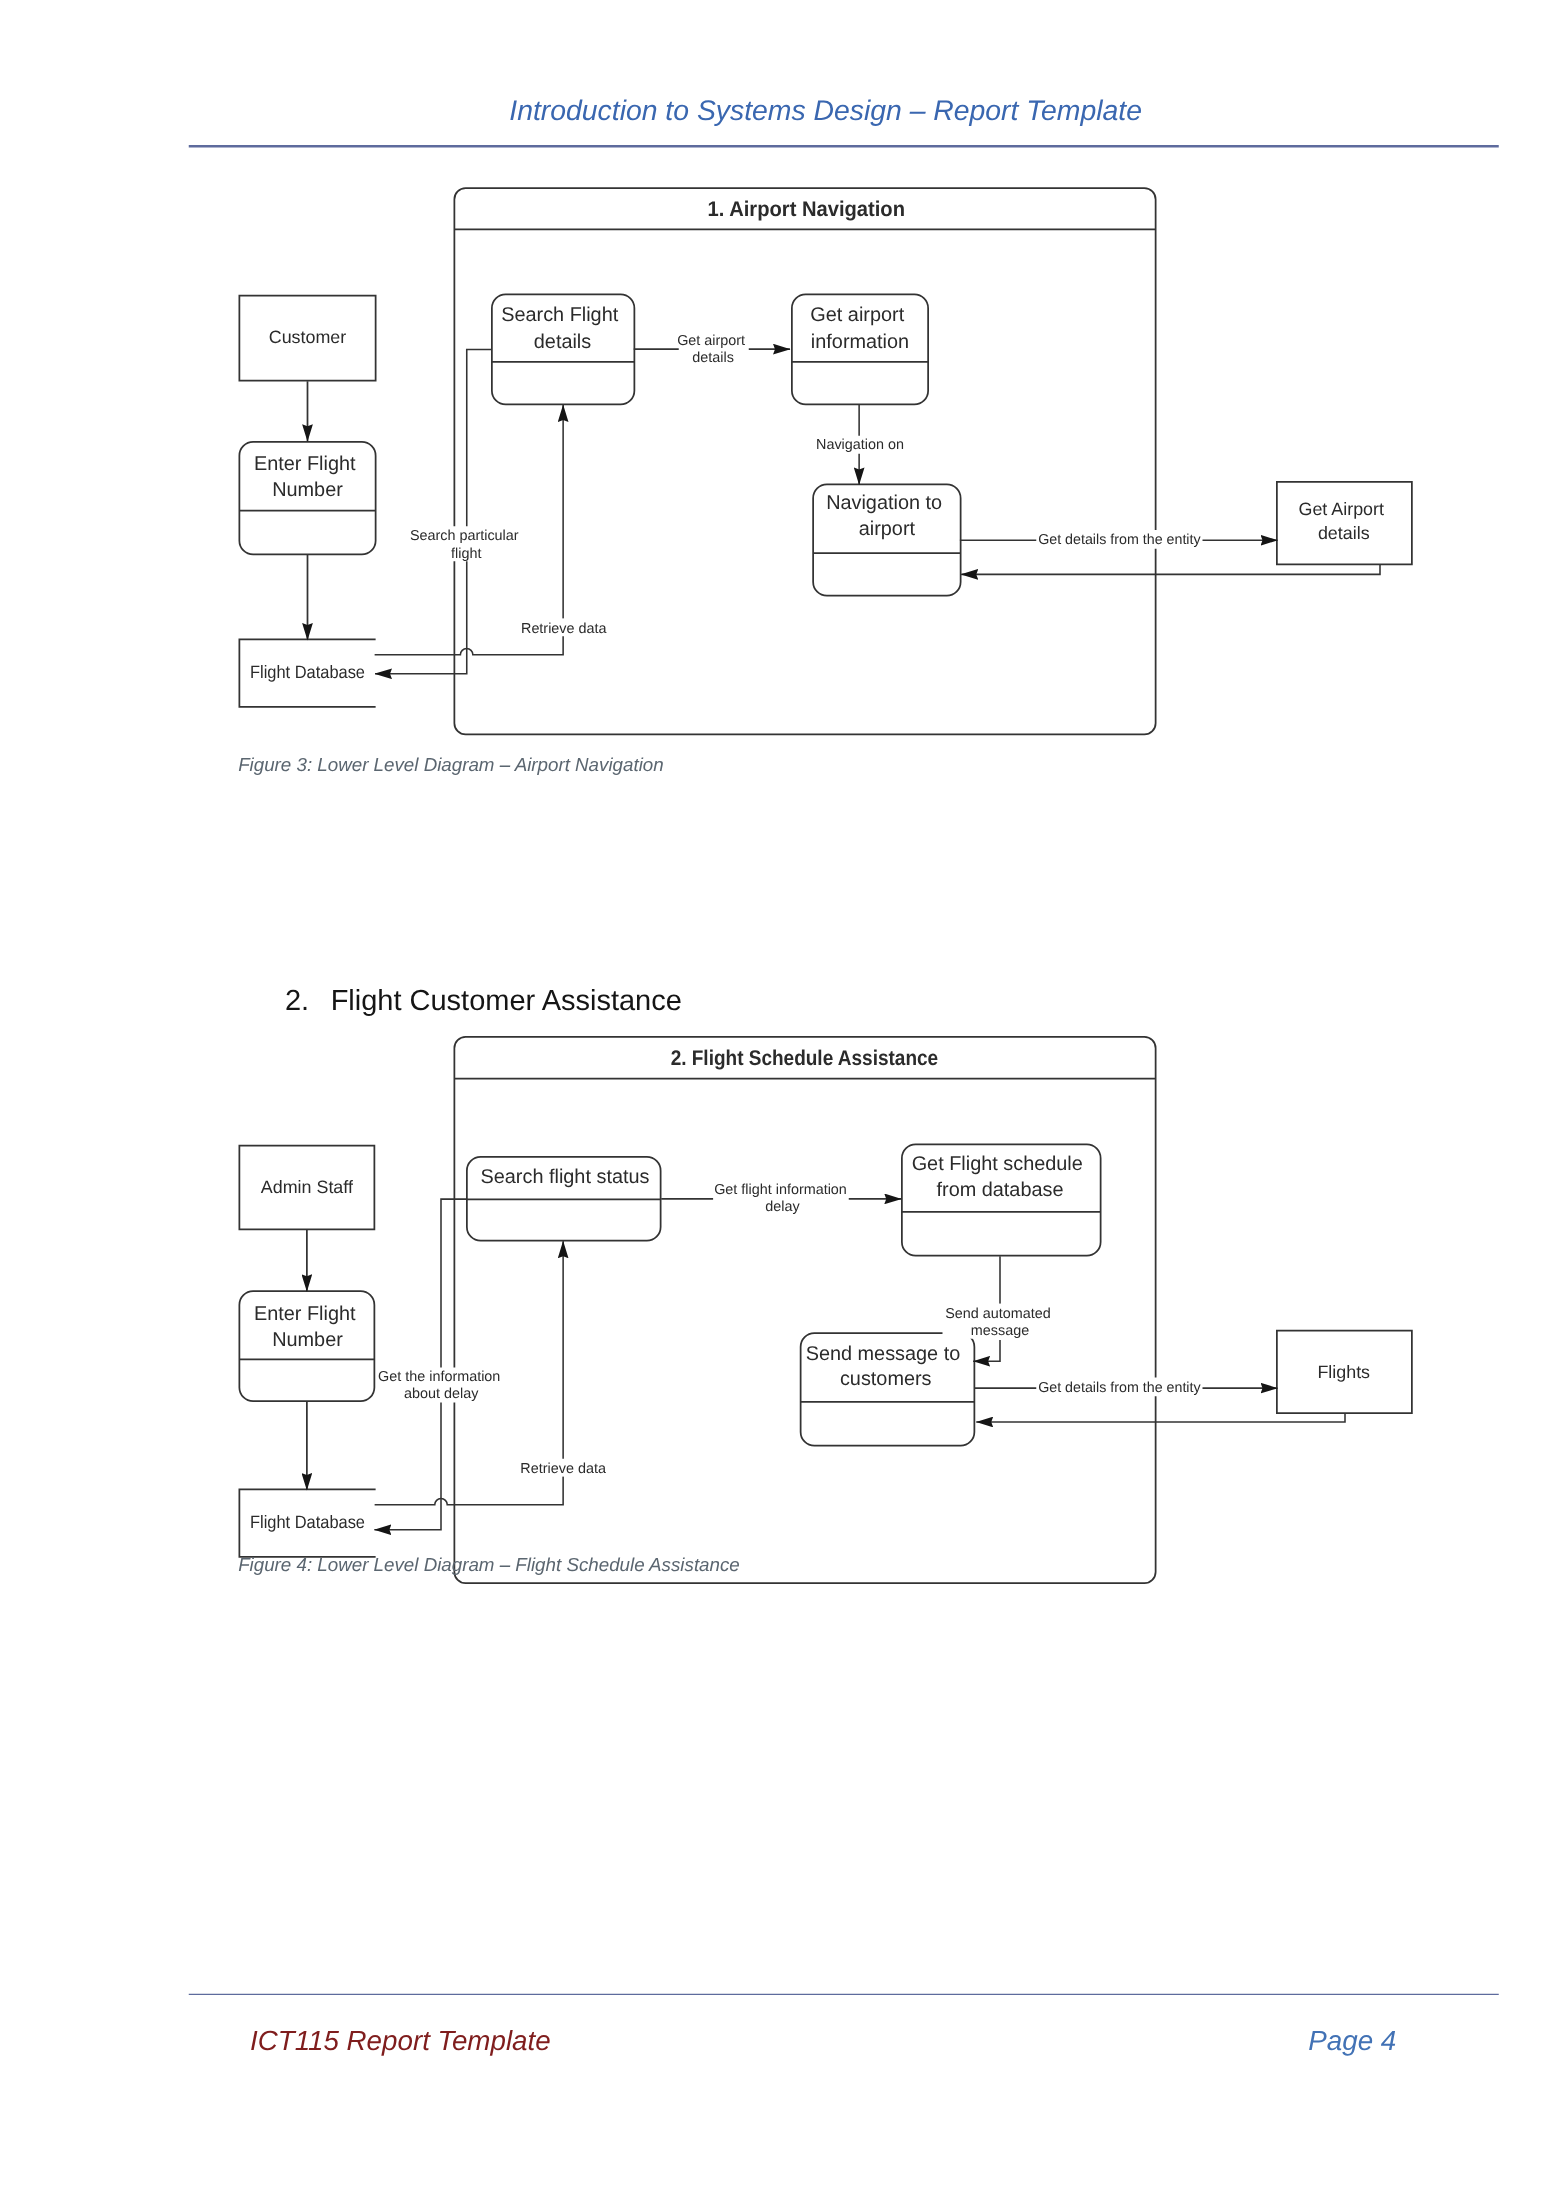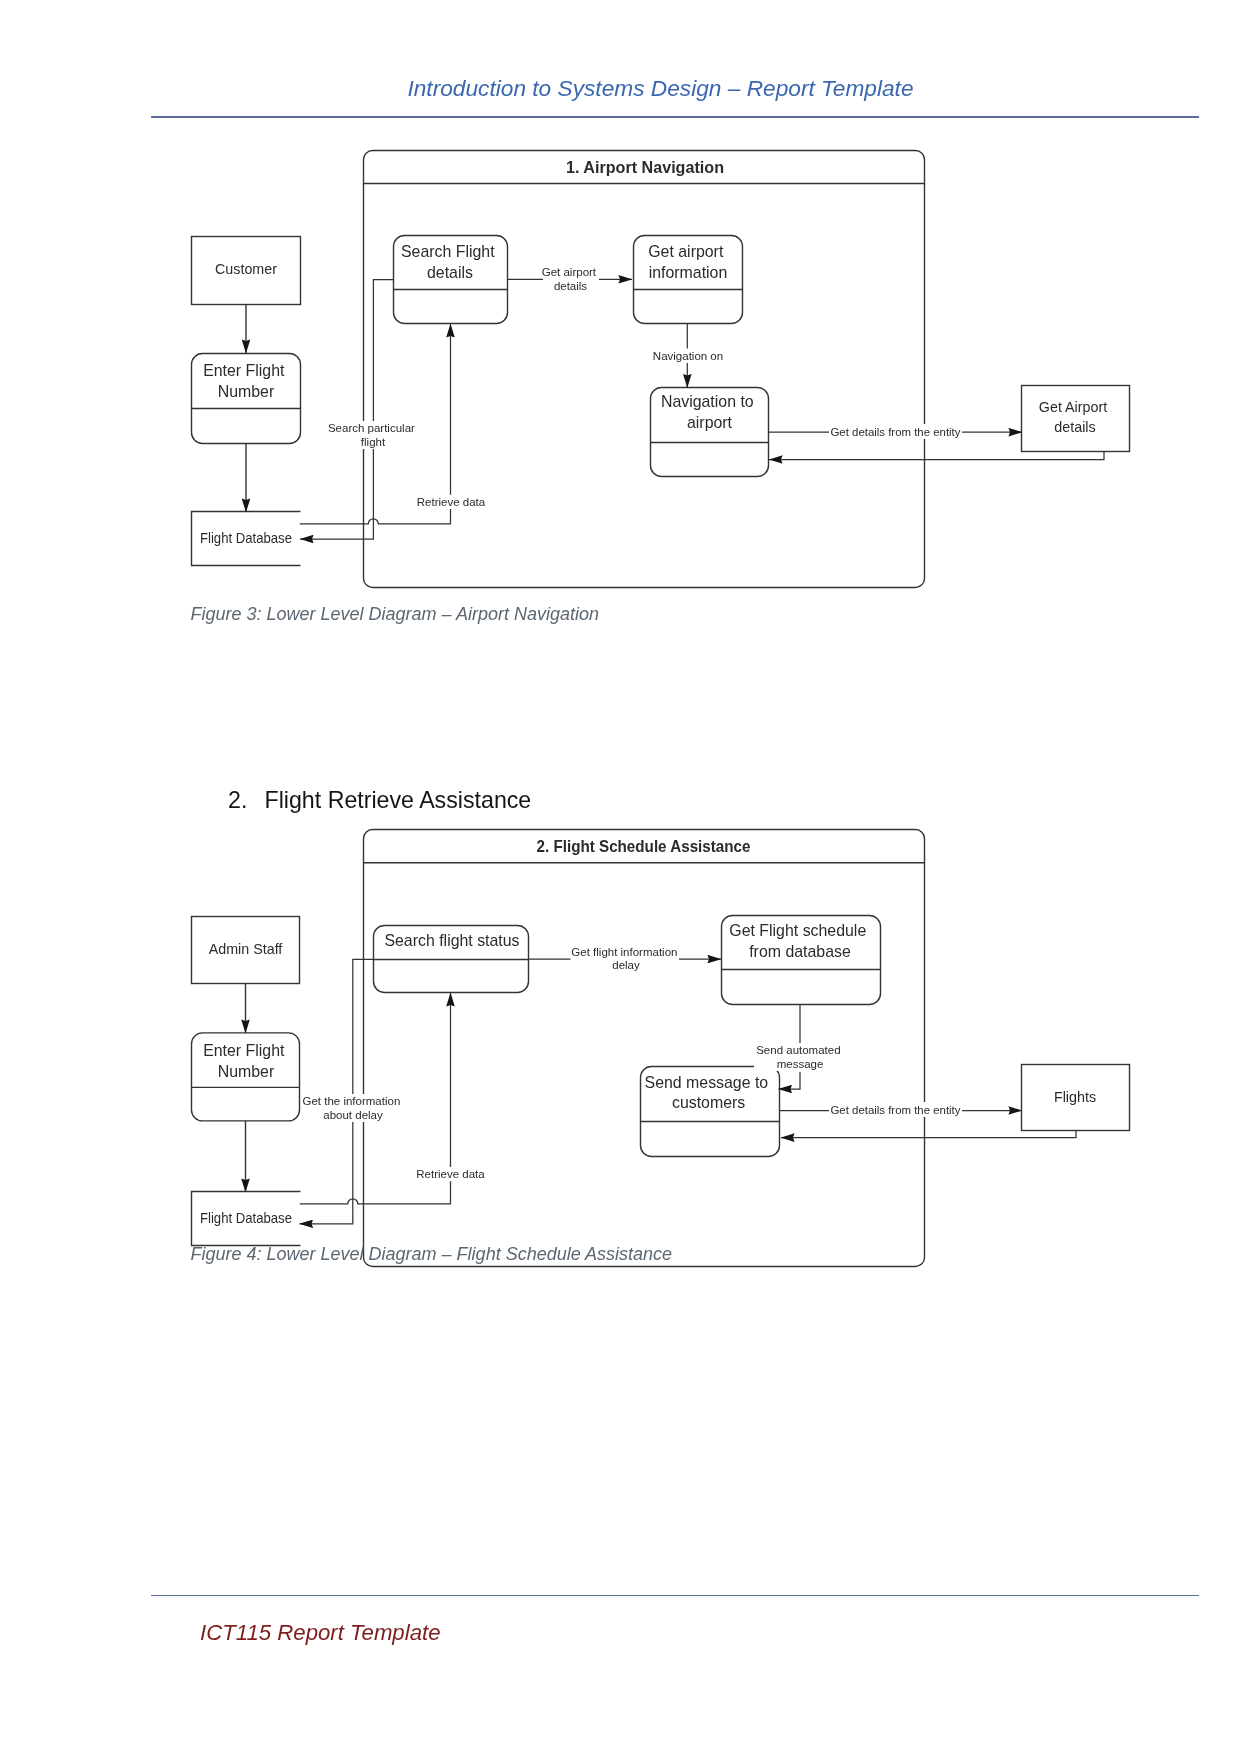--- a/index.html
+++ b/index.html
@@ -7,21 +7,21 @@
        font-family:"Liberation Sans",sans-serif;
        -webkit-font-smoothing:antialiased;}
   .page{position:absolute;left:0;top:0;width:1241px;height:1754px;background:#fff;margin-left:40px;}
   #hdr{position:absolute;left:0;top:75px;width:1241px;text-align:center;
        font-style:italic;font-size:22.7px;line-height:26px;color:#3a67b0;}
   #hdrline{position:absolute;left:111px;top:116.3px;width:1048px;height:1.3px;background:#5e6b9d;}
   #ftrline{position:absolute;left:111px;top:1595px;width:1048px;height:1.3px;background:#5e6b9d;}
   #ftrL{position:absolute;left:160px;top:1620px;font-style:italic;font-size:22.2px;color:#7f1d1d;}
   #ftrR{position:absolute;left:0;top:1620px;width:1077px;text-align:right;
         font-style:italic;font-size:22.2px;color:#4272b5;}
-  .cap{position:absolute;font-style:italic;font-size:18px;color:#5b6670;white-space:nowrap;}
+  .cap{position:absolute;font-style:italic;font-size:15px;color:#5b6670;white-space:nowrap;}
   .hd{position:absolute;font-size:23.2px;color:#151515;white-space:nowrap;}
   .hd .n{display:inline-block;width:36.5px;}
   svg.dg{position:absolute;overflow:visible;}
   svg.dg text{font-family:"Liberation Sans",sans-serif;fill:#2b2b2b;}
 </style>
 </head>
 <body>
 
 <div class="page">
 
@@ -111,21 +111,21 @@
 
     <path d="M 259.7 523.8 L 328.3 523.8 A 5 5 0 0 1 338.3 523.8 L 410.5 523.8 L 410.5 508.7" fill="none" stroke="#333333" stroke-width="1.25"></path>
     <path d="M 410.5 494.8 L 410.5 324" fill="none" stroke="#333333" stroke-width="1.25" marker-end="url(#ah)"></path>
     <rect x="376" y="495" width="69" height="14" fill="#ffffff" stroke="none"></rect>
     <text x="411" y="506" font-size="11.5" text-anchor="middle" fill="#2b2b2b">Retrieve data</text>
   </svg>
 
   <div class="cap" style="left:150.5px;top:604px;">Figure 3: Lower Level Diagram – Airport Navigation</div>
 
   <div class="hd" style="left:188px;top:787px;">
-    <span class="n">2.</span><span>Flight Retrieve Assistance</span>
+    <span class="n">2.</span><span>Flight Customer Assistance</span>
   </div>
 
   <svg class="dg" id="dg2" style="left:0;top:0;" width="1241" height="1320" viewBox="0 0 1241 1320">
 
     <rect x="323.5" y="829.5" width="561" height="437" rx="9" ry="9" fill="#fff" stroke="#333333" stroke-width="1.4"></rect>
     <path d="M 323.5 862.8 L 884.5 862.8" fill="none" stroke="#333333" stroke-width="1.4"></path>
     <text x="603.5" y="852" font-size="17" font-weight="bold" text-anchor="middle" fill="#1a1a1a" textLength="214" lengthAdjust="spacingAndGlyphs">2. Flight Schedule Assistance</text>
 
     <rect x="151.5" y="916.5" width="108" height="67" fill="#fff" stroke="#333333" stroke-width="1.4"></rect>
     <text x="205.5" y="954" font-size="14.3" text-anchor="middle" fill="#2b2b2b">Admin Staff</text>
@@ -198,14 +198,15 @@
     <path d="M 410.5 1167.3 L 410.5 993" fill="none" stroke="#333333" stroke-width="1.25" marker-end="url(#ah)"></path>
     <rect x="376" y="1167" width="69" height="14" fill="#ffffff" stroke="none"></rect>
     <text x="410.5" y="1178" font-size="11.5" text-anchor="middle" fill="#2b2b2b">Retrieve data</text>
   </svg>
 
   <div class="cap" style="left:150.5px;top:1244px;">Figure 4: Lower Level Diagram – Flight Schedule Assistance</div>
 
 
   <div id="ftrline"></div>
   <div id="ftrL">ICT115 Report Template</div>
+  <div id="ftrR">Page 4</div>
 
 </div>
 
 </body></html>

